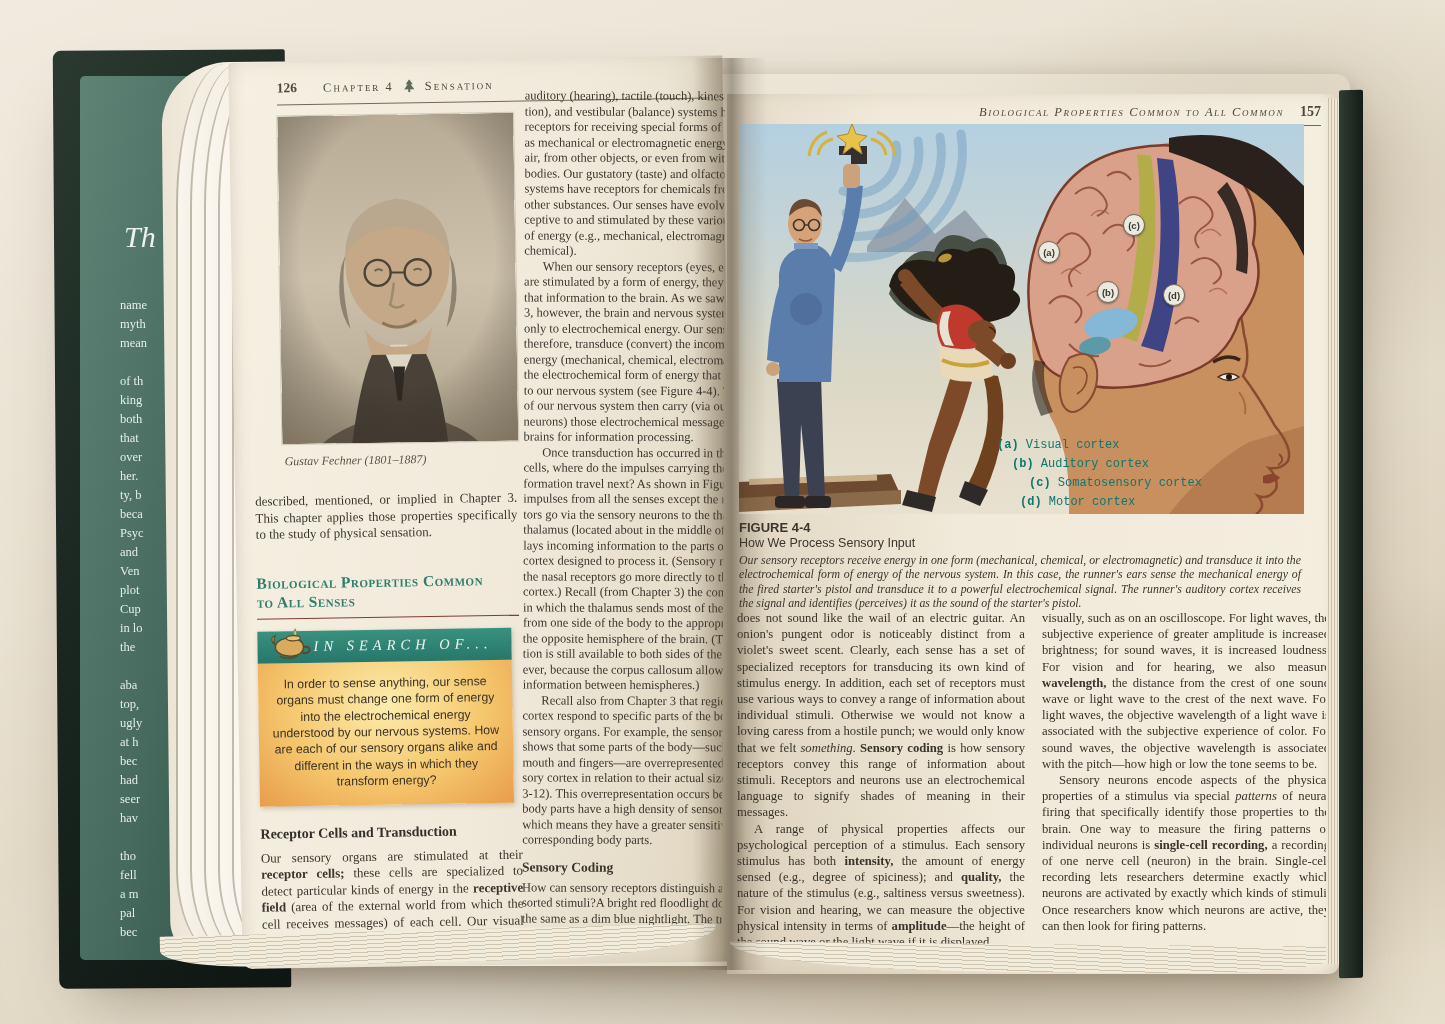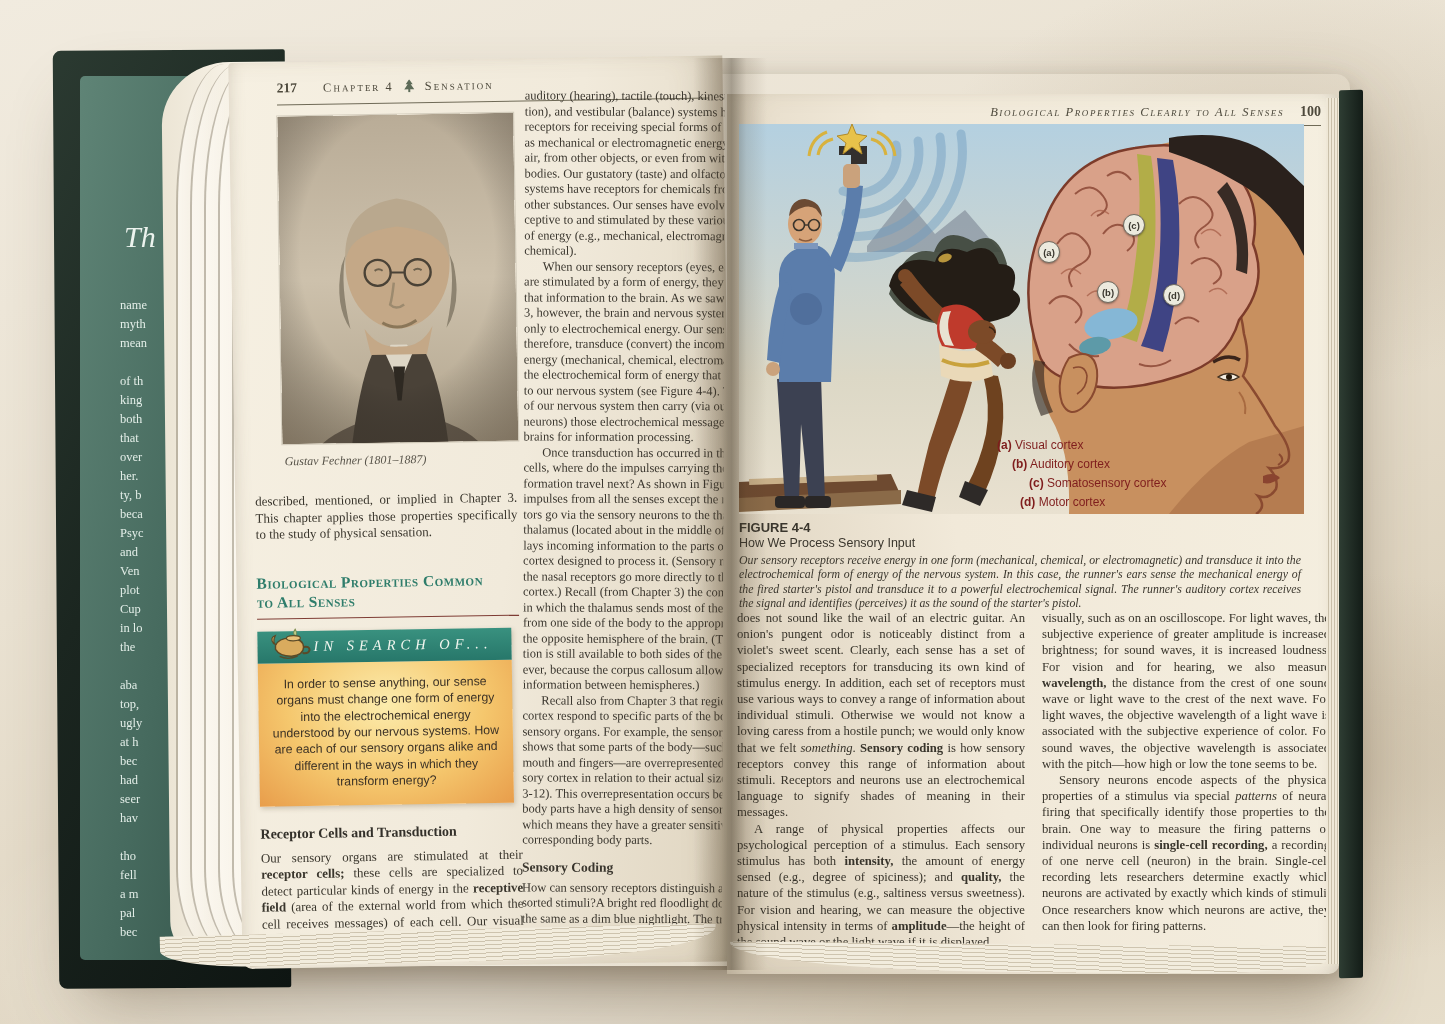--- a/index.html
+++ b/index.html
@@ -77,22 +77,22 @@
   
   .rp-header{position:absolute;left:18px;top:8px;width:576px;text-align:right;border-bottom:1.2px solid #6f6a57;
     padding-bottom:5px;color:#4d493c;white-space:nowrap;}
   .rp-title{font-variant:small-caps;letter-spacing:1.6px;font-size:12.5px;font-style:italic;}
   .rp-pagenum{font-weight:bold;font-size:14px;margin-left:16px;font-style:normal;}
   .figure{position:absolute;left:12px;top:30px;width:565px;height:390px;overflow:hidden;background:#cfdde4;}
   .figure svg{position:absolute;left:0;top:0;}
   .marker{position:absolute;width:20px;height:20px;border-radius:50%;background:#eceade;border:1px solid #6f6b60;
     color:#3a372f;font:700 9.5px "Liberation Sans",sans-serif;display:flex;align-items:center;justify-content:center;
     box-shadow:0 1px 2px rgba(0,0,0,.35);}
-  .fig-legend{position:absolute;left:258px;top:312px;font-family:Liberation Sans, sans-serif;
-    font-size:12px;color:#7f1d1d;}
+  .fig-legend{position:absolute;left:258px;top:312px;font-family:Liberation Mono, monospace;
+    font-size:12px;color:#0f766e;}
   .fig-legend .legend-item{white-space:nowrap;line-height:19px;}
   .fig-legend .legend-item:nth-child(2){margin-left:15px;}
   .fig-legend .legend-item:nth-child(3){margin-left:32px;}
   .fig-legend .legend-item:nth-child(4){margin-left:23px;}
   .fig-cap{position:absolute;left:12px;top:426px;width:562px;color:#3a362d;}
   .fig-label{font-family:"Liberation Sans",sans-serif;font-weight:bold;font-size:13px;}
   .fig-title{font-family:"Liberation Sans",sans-serif;font-size:12.5px;margin-top:1px;}
   .fig-text{font-style:italic;font-size:11.8px;line-height:14.4px;margin-top:3px;text-align:justify;}
   .rp-cols{position:absolute;left:10px;top:516px;width:594px;display:flex;gap:17px;color:#38342b;}
   .rp-col{width:288px;font-size:12.7px;line-height:16.2px;text-align:justify;}
@@ -118,21 +118,21 @@
     <div class="curl" style="left:0px"></div>
     <div class="curl" style="left:14px"></div>
     <div class="curl" style="left:28px"></div>
     <div class="curl" style="left:42px"></div>
     <div class="curl" style="left:56px"></div>
     <div class="curl" style="left:70px"></div>
   </div>
 
   <div class="page page-left">
     <div class="lp-header">
-      <span class="lp-pagenum">217</span><span class="lp-chapter">Chapter 4</span><span class="orn"><svg width="11" height="13" viewBox="0 0 11 13">
+      <span class="lp-pagenum">126</span><span class="lp-chapter">Chapter 4</span><span class="orn"><svg width="11" height="13" viewBox="0 0 11 13">
             <path d="M5.5 0 L9 5 L7 5 L10.5 10 L6.5 10 L6.5 13 L4.5 13 L4.5 10 L0.5 10 L4 5 L2 5 Z" fill="#5d6b58"></path>
           </svg></span><span class="lp-section">Sensation</span>
     </div>
 
     <div class="portrait">
       <svg width="236" height="328" viewBox="0 0 236 328">
         <defs>
           <linearGradient id="pg" x1="0" y1="0" x2="0" y2="1">
             <stop offset="0" stop-color="#b9ac97"></stop>
               <stop offset=".5" stop-color="#cdc1ac"></stop>
@@ -247,21 +247,21 @@
       <div>
           <div class="l2line">How can sensory receptors distinguish amon</div>
           <div class="l2line">sorted stimuli?A bright red floodlight does n</div>
           <div class="l2line">the same as a dim blue nightlight. The trill of</div>
         </div>
     </div>
   </div>
 
   <div class="page page-right">
     <div class="rp-header">
-      <span class="rp-title">Biological Properties Clearly to All Senses</span><span class="rp-pagenum">100</span>
+      <span class="rp-title">Biological Properties Common to All Common</span><span class="rp-pagenum">157</span>
     </div>
 
     <div class="figure">
       <svg width="565" height="390" viewBox="0 0 565 390">
         <defs>
           <linearGradient id="sky" x1="0" y1="0" x2="0" y2="1">
             <stop offset="0" stop-color="#b4d0e0"></stop>
               <stop offset=".65" stop-color="#dcd8c6"></stop>
               <stop offset="1" stop-color="#e9e1d0"></stop>
           </linearGradient>

